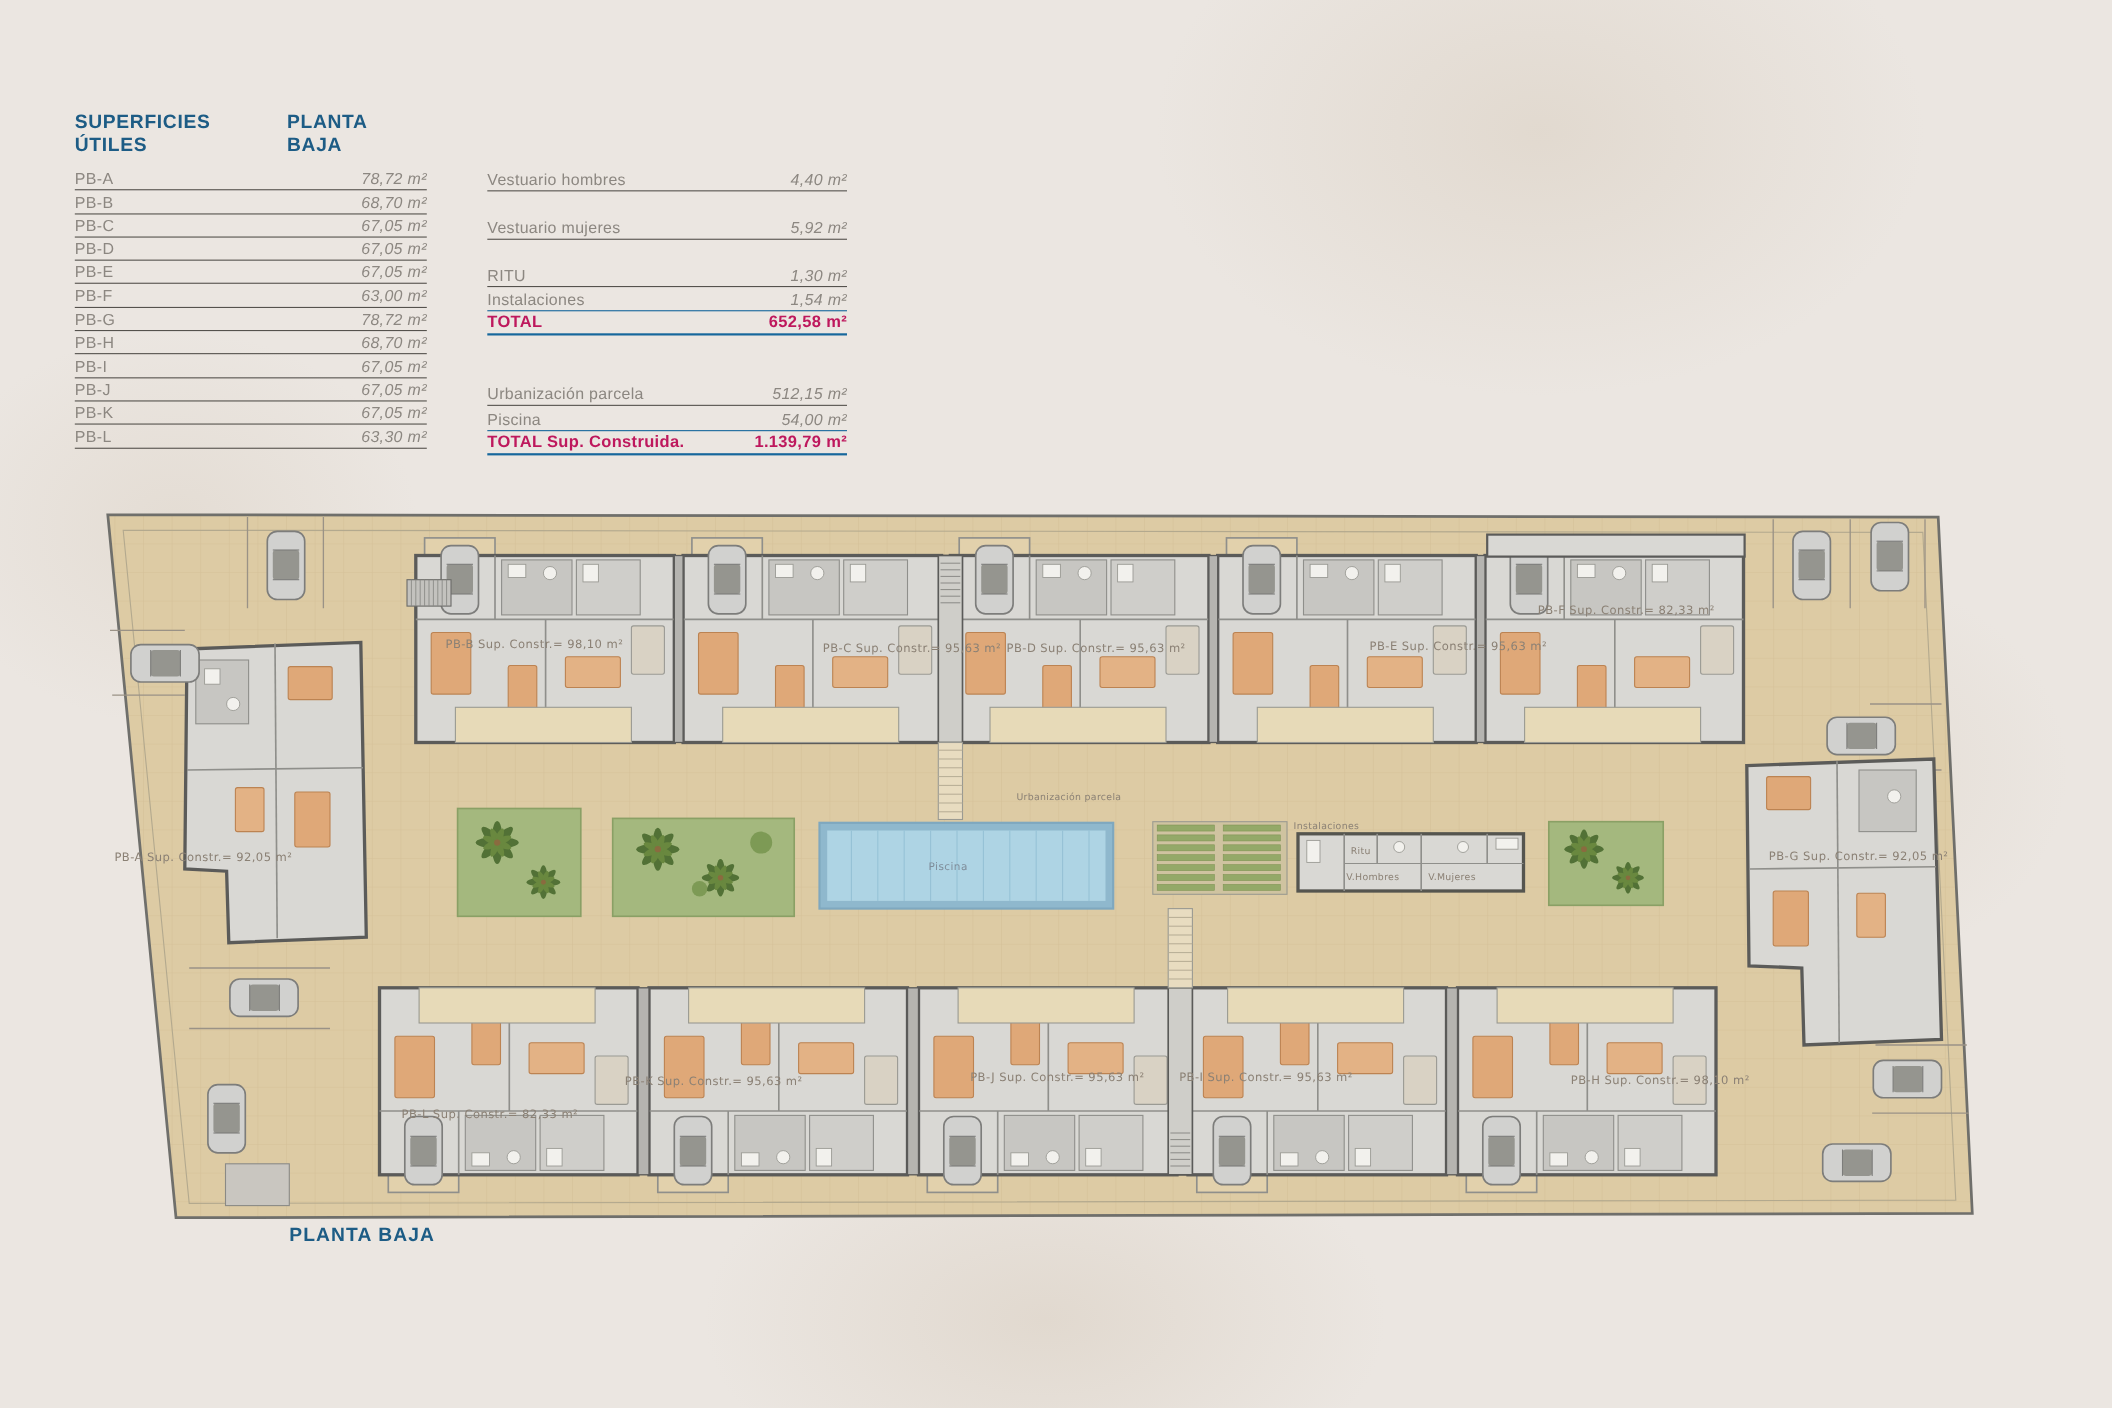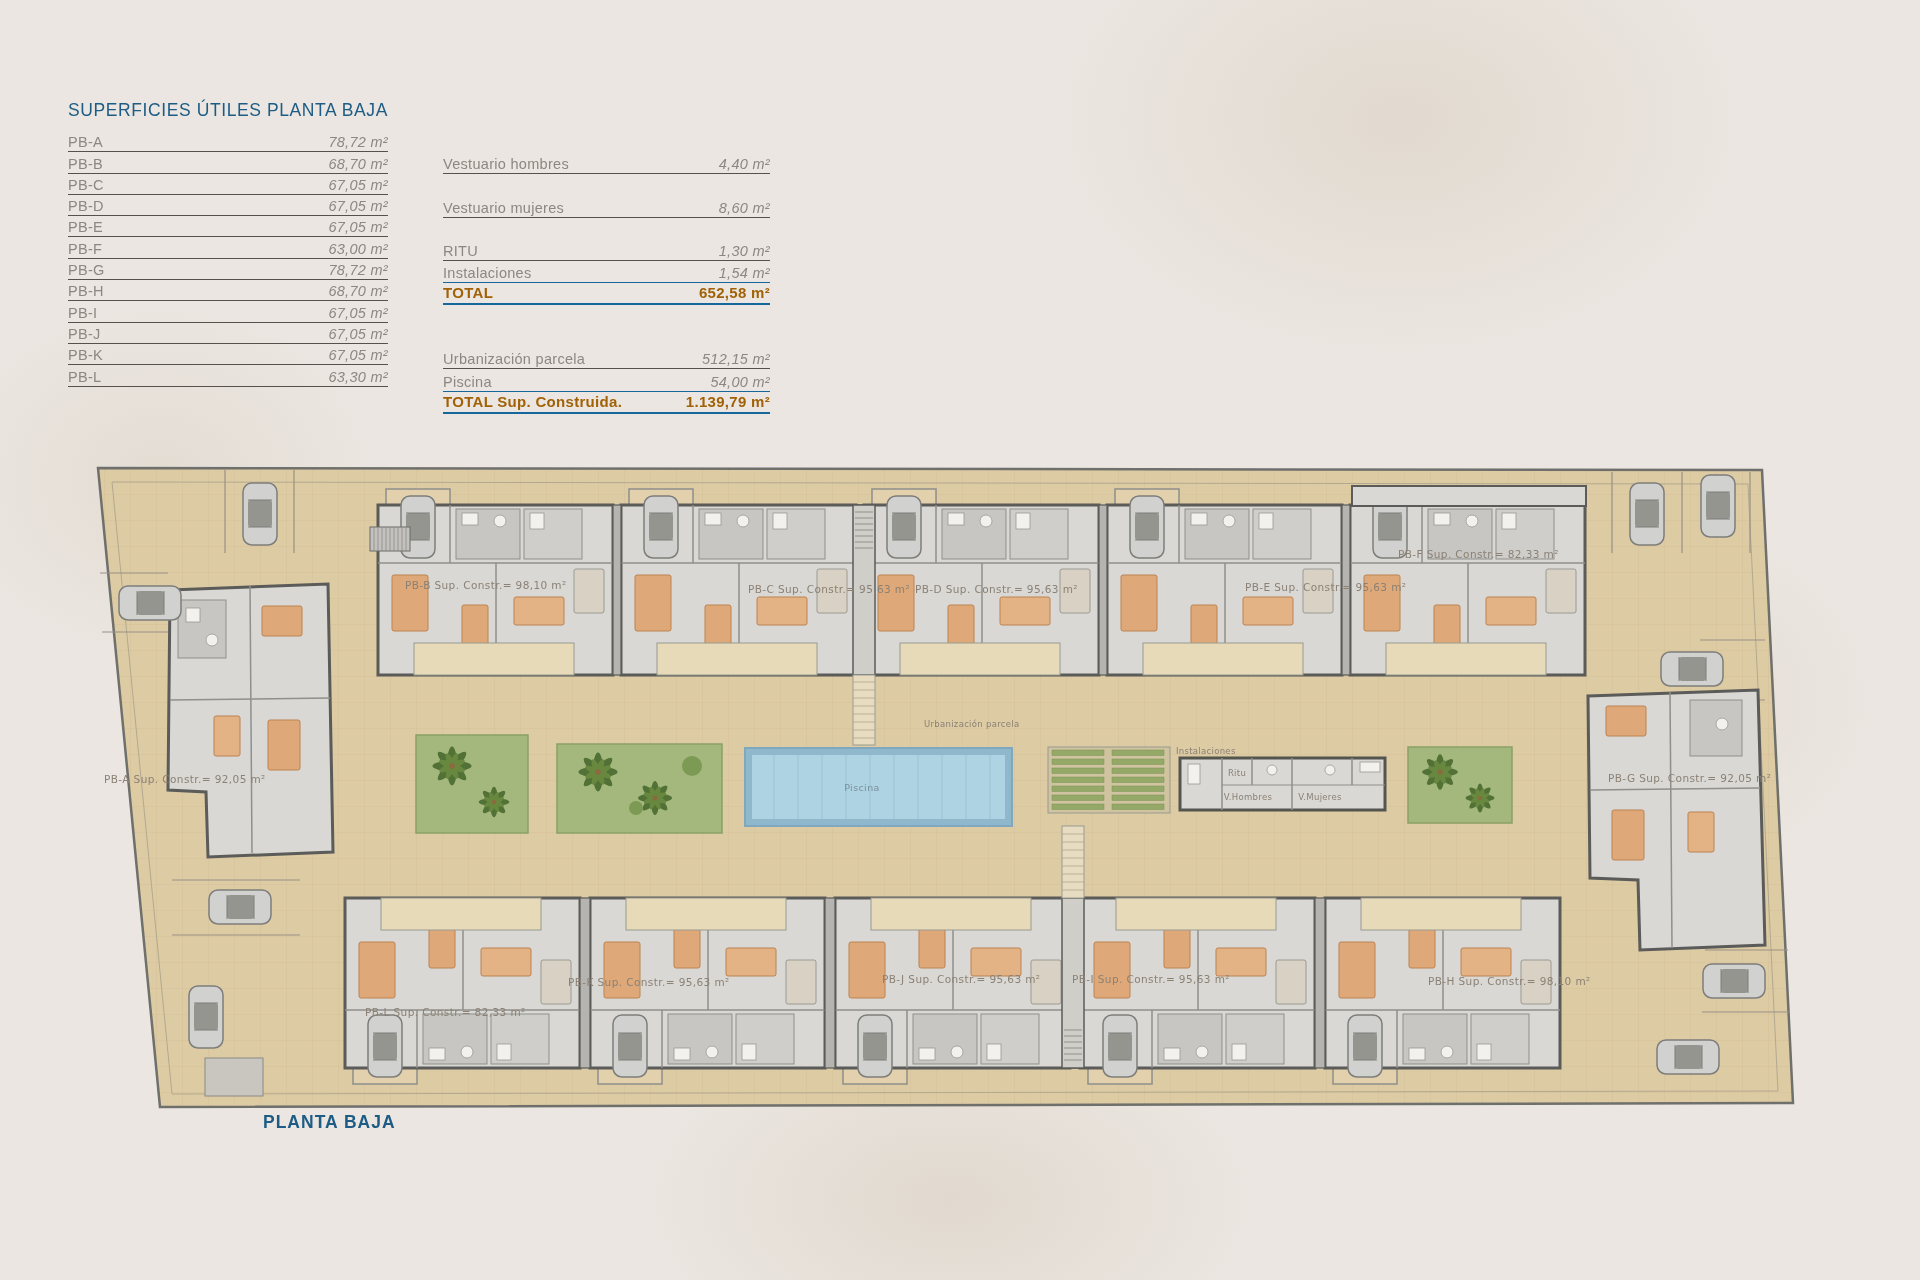--- a/index.html
+++ b/index.html
@@ -12,30 +12,30 @@
   .s1{left:1050px;top:-120px;width:700px;height:480px;background:radial-gradient(closest-side,rgba(214,202,186,.45),rgba(214,202,186,0));}
   .s2{left:-60px;top:300px;width:440px;height:360px;background:radial-gradient(closest-side,rgba(214,202,186,.35),rgba(214,202,186,0));}
   .s3{left:640px;top:1020px;width:620px;height:360px;background:radial-gradient(closest-side,rgba(210,197,180,.4),rgba(210,197,180,0));}
   .s4{left:1460px;top:520px;width:420px;height:360px;background:radial-gradient(closest-side,rgba(214,202,186,.32),rgba(214,202,186,0));}
 
   
   .tbl{position:absolute;}
   .tbl-left{left:68px;top:100px;width:320px;}
   .tbl-right{left:443px;top:131px;width:327px;}
   .tbl-head{display:flex;justify-content:space-between;align-items:baseline;margin-bottom:10px;}
-  .head-txt{color:#1d5c85;font-weight:normal;font-size:17.5px;letter-spacing:.6px;}
+  .head-txt{color:#1d5c85;font-weight:bold;font-size:17.5px;letter-spacing:.6px;}
   .row{display:flex;justify-content:space-between;align-items:flex-end;
        height:21.3px;border-bottom:1.4px solid #55524d;
        font-size:14.5px;color:#8c8781;letter-spacing:.3px;padding-bottom:1px;box-sizing:border-box;}
   .row .rv{white-space:nowrap;font-style:italic;}
   .row-plain{border-bottom:1.3px solid #55524d;margin-top:22px;}
   .row-nob{border-bottom:none;}
   .row-total{display:flex;justify-content:space-between;align-items:flex-end;
        height:23px;border-top:1.8px solid #16679c;border-bottom:2.2px solid #16679c;
-       color:#a16207;font-weight:bold;font-size:15px;letter-spacing:.3px;padding-bottom:2px;box-sizing:border-box;}
+       color:#be185d;font-weight:bold;font-size:15px;letter-spacing:.3px;padding-bottom:2px;box-sizing:border-box;}
   .tbl-gap{height:21px;}
 
   .caption{position:absolute;left:263px;top:1112px;color:#1d5c85;font-weight:bold;
        font-size:17.5px;letter-spacing:1px;}
 
   
   svg.plan{position:absolute;left:0;top:0;}
   .plabel{font-family:"DejaVu Sans",sans-serif;font-size:10.5px;fill:#8b8175;letter-spacing:.4px;}
   .plabel-sm{font-family:"DejaVu Sans",sans-serif;font-size:8.5px;fill:#8b8175;letter-spacing:.3px;}
   .plabel-pool{font-family:"DejaVu Sans",sans-serif;font-size:9.5px;fill:#7f8d9a;letter-spacing:.4px;}
@@ -323,21 +323,21 @@
     </div>
 </div>
 
 <div class="tbl tbl-right">
   <div class="row row-plain">
       <span>Vestuario hombres</span>
       <span class="rv">4,40 m²</span>
     </div>
   <div class="row row-plain">
       <span>Vestuario mujeres</span>
-      <span class="rv">8,60 m²</span>
+      <span class="rv">5,92 m²</span>
     </div>
   <div class="row row-plain">
       <span>RITU</span>
       <span class="rv">1,30 m²</span>
     </div>
   <div class="row row-nob">
       <span>Instalaciones</span>
       <span class="rv">1,54 m²</span>
     </div>
   <div class="row-total">

